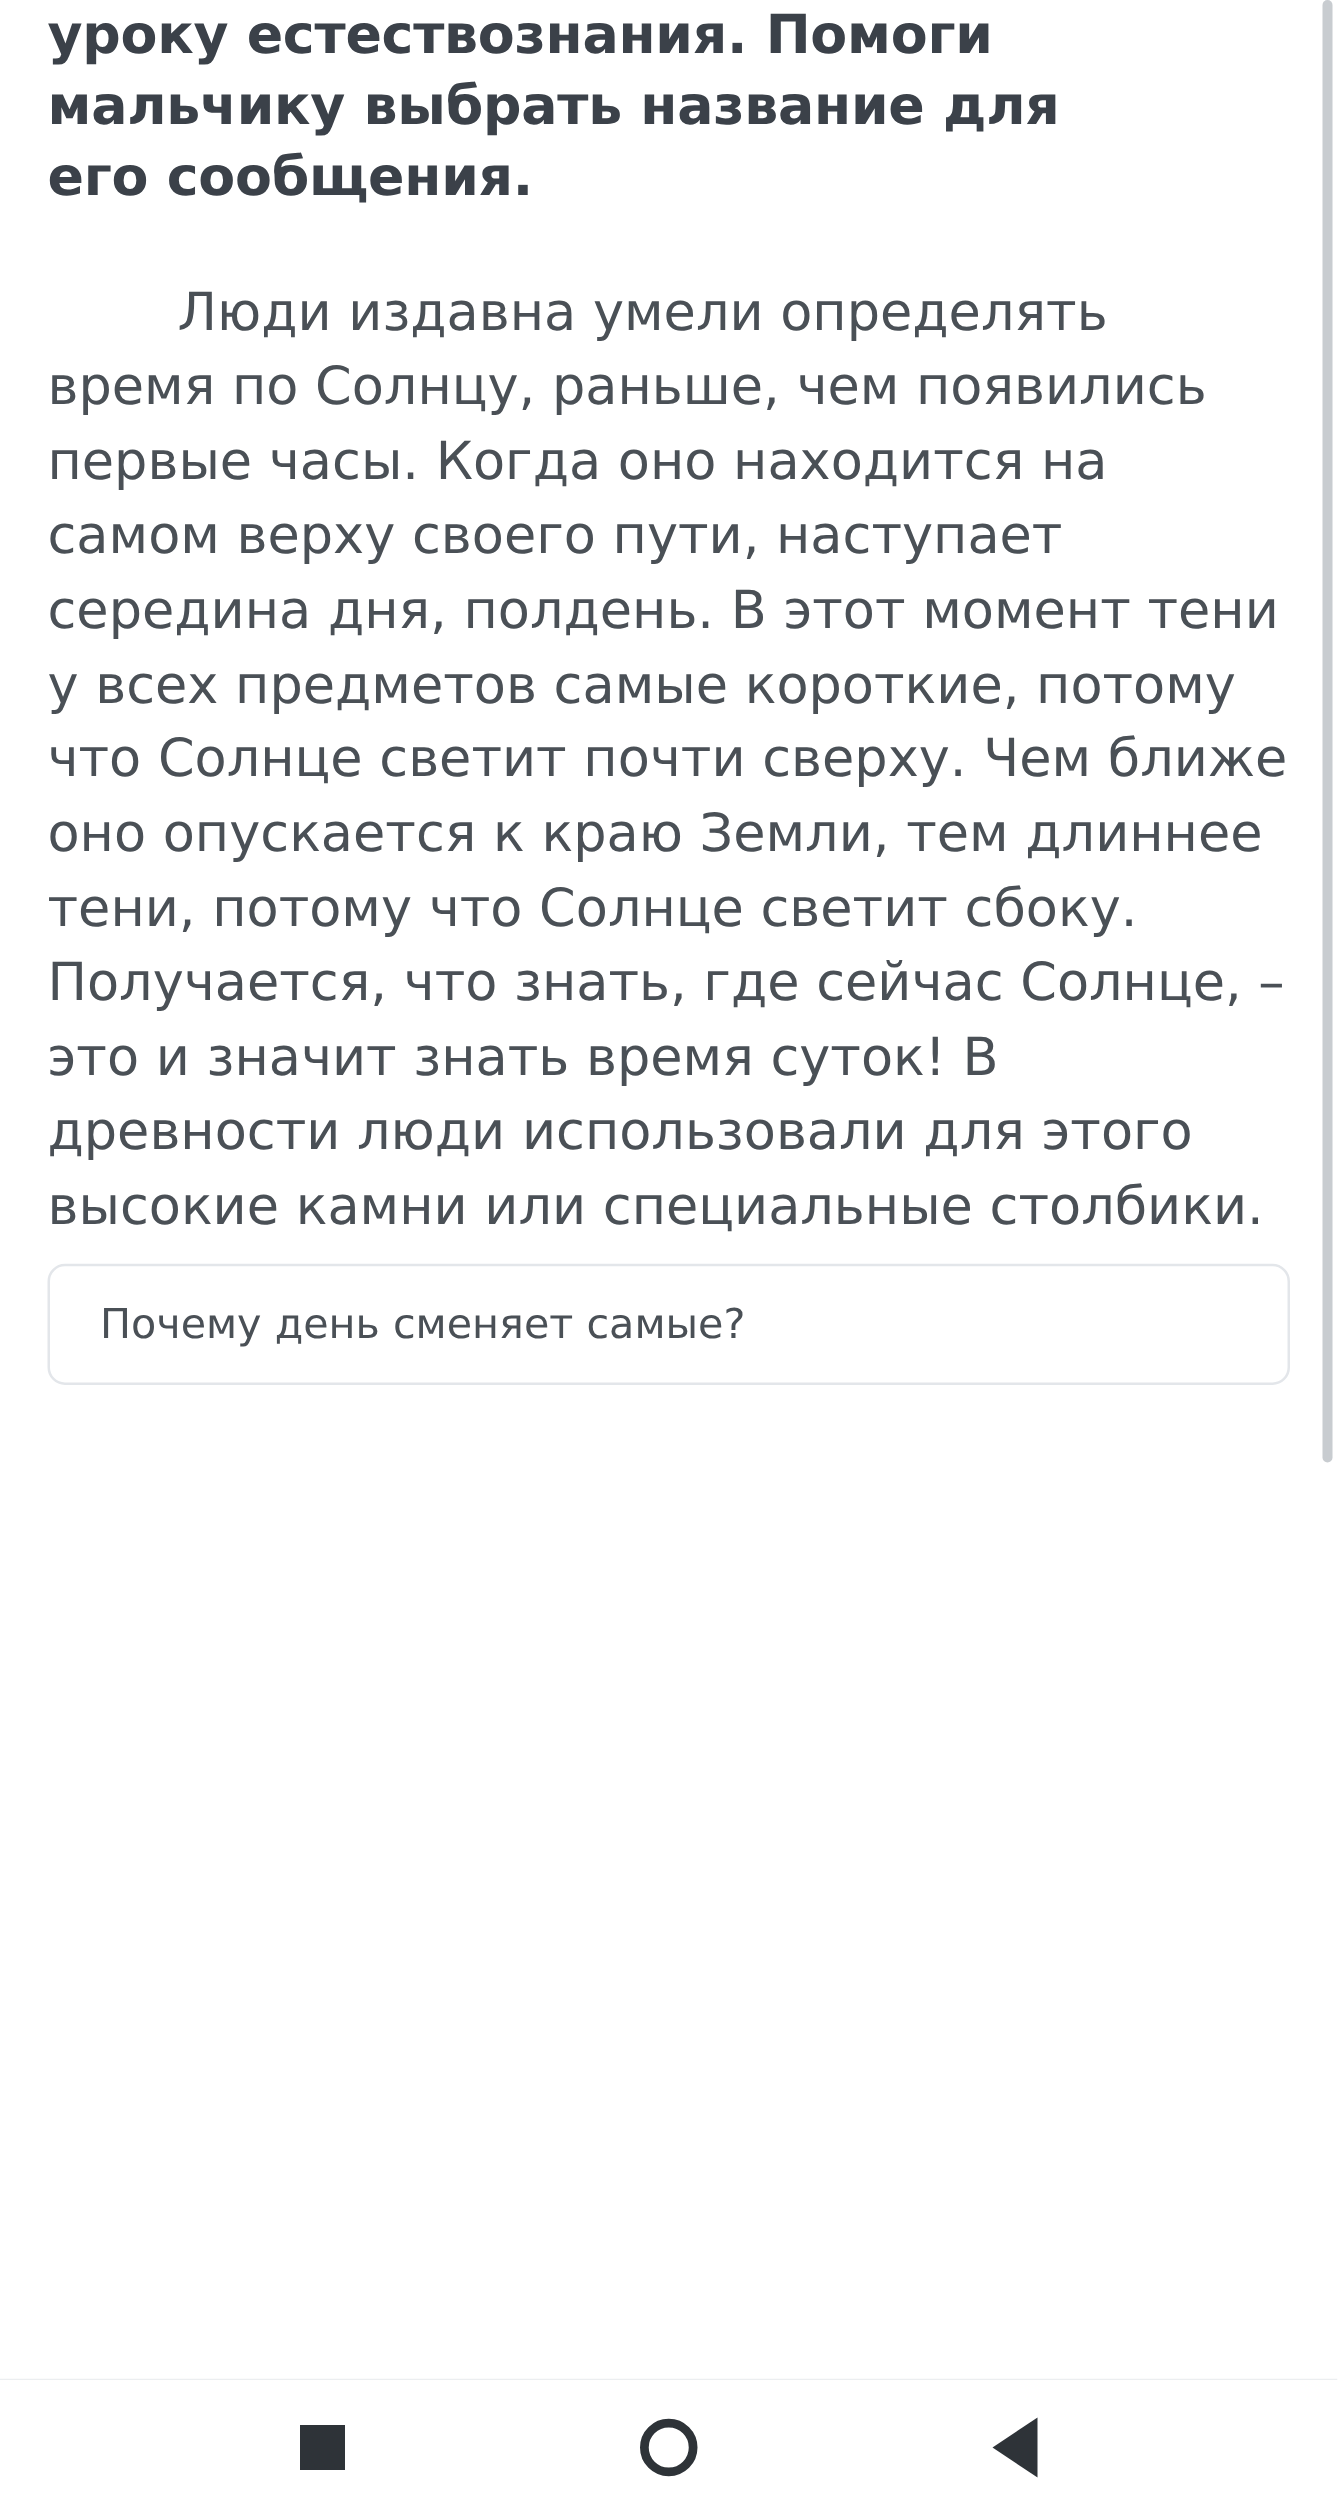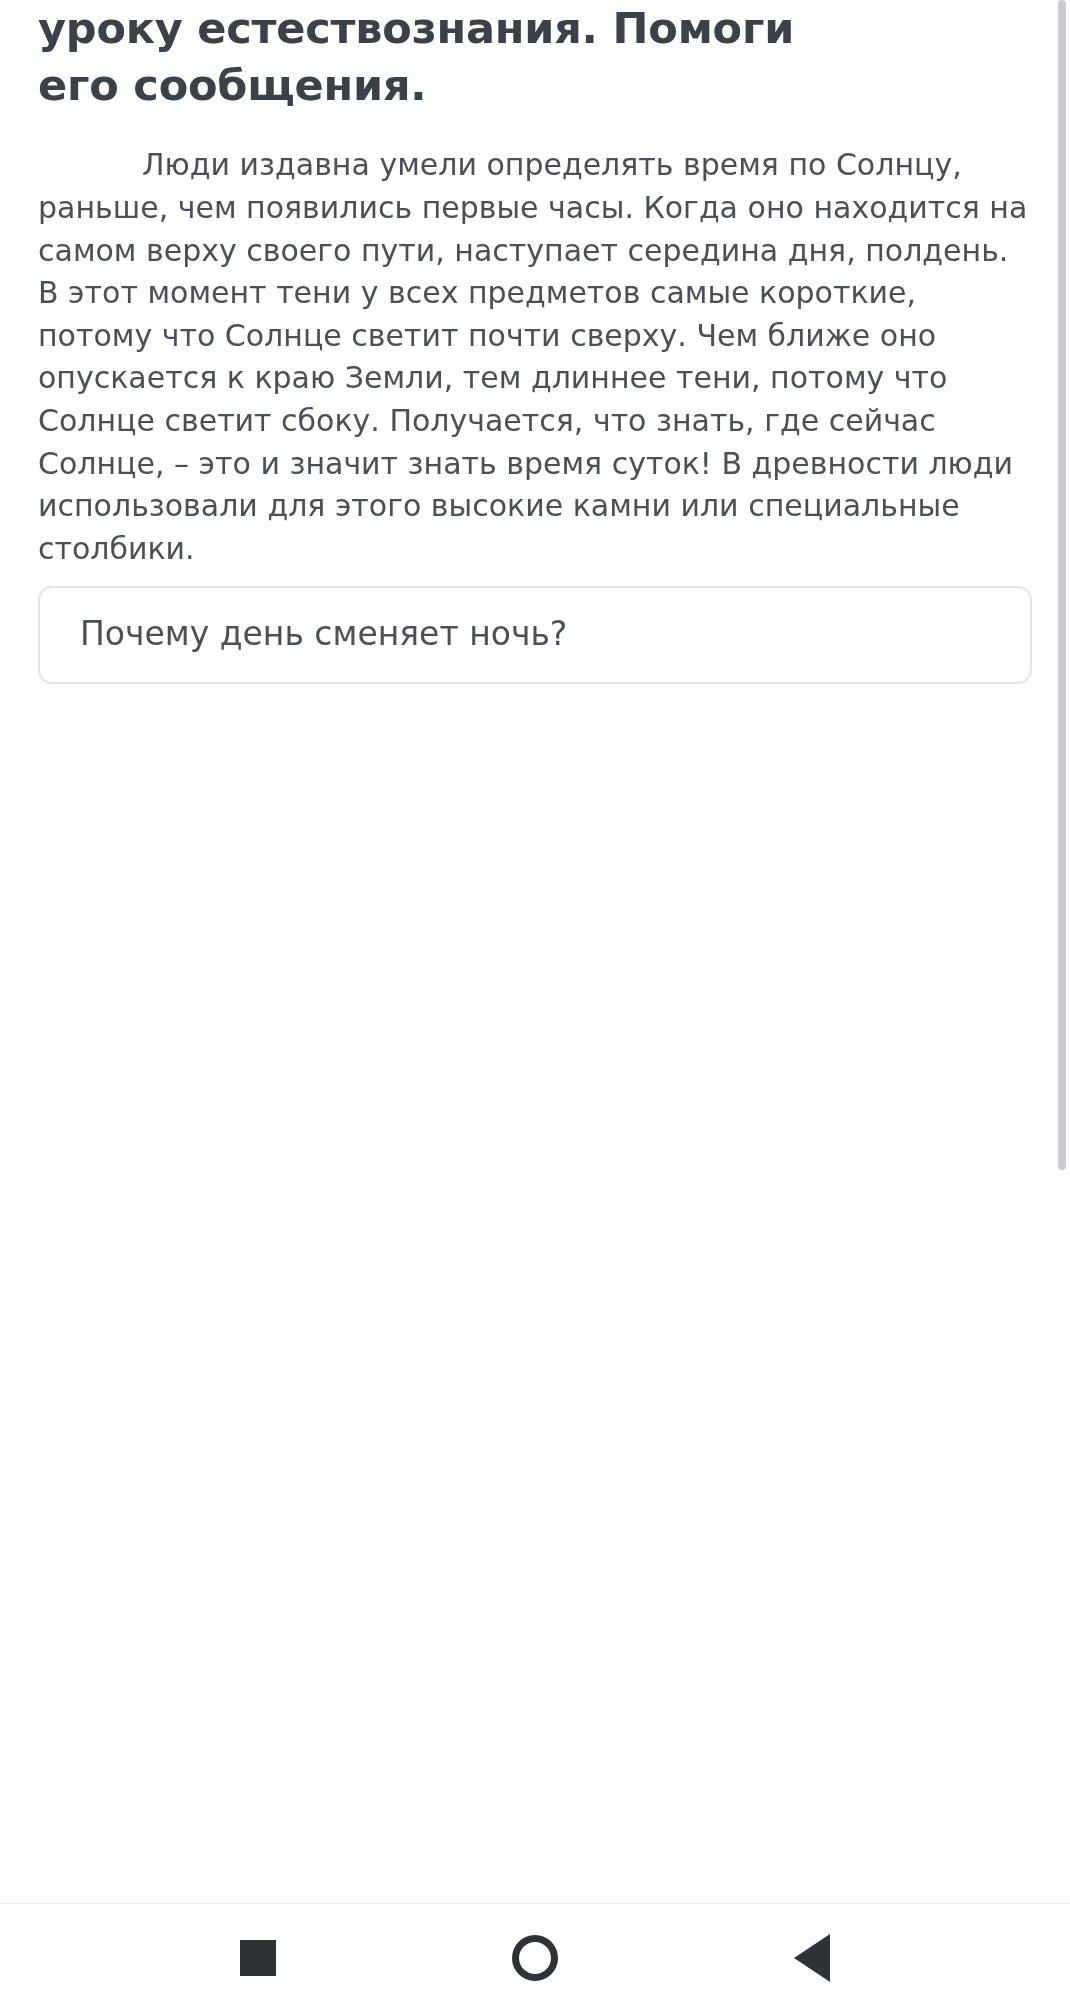--- a/index.html
+++ b/index.html
@@ -34,24 +34,24 @@
     font-weight: 700;
     color: #3b4149;
     letter-spacing: -0.2px;
     margin: 0;
     padding-top: 0;
   }
   .task-title .line {
     display: block;
   }
   .passage {
-    font-size: 30px;
+    font-size: 42px;
     line-height: 1.42;
     color: #4a5056;
-    margin-top: 30px;
+    margin-top: 48px;
     text-align: left;
   }
   .passage p {
     margin: 0;
   }
   .passage .indent {
     display: inline-block;
     width: 104px;
   }
   .options {
@@ -128,30 +128,31 @@
 </style>
 </head>
 <body>
 
 <div class="screen">
 
   <div class="content">
 
     <h1 class="task-title">
       <span class="line">уроку естествознания. Помоги</span>
+      <span class="line">мальчику выбрать название для</span>
       <span class="line">его сообщения.</span>
     </h1>
 
     <div class="passage">
       <p><span class="indent"></span><span>Люди издавна умели определять время по Солнцу, раньше, чем появились первые часы. Когда оно находится на самом верху своего пути, наступает середина дня, полдень. В этот момент тени у всех предметов самые короткие, потому что Солнце светит почти сверху. Чем ближе оно опускается к краю Земли, тем длиннее тени, потому что Солнце светит сбоку. Получается, что знать, где сейчас Солнце, – это и значит знать время суток! В древности люди использовали для этого высокие камни или специальные столбики.</span></p>
     </div>
 
     <div class="options">
       <div class="option">
-        <span>Почему день сменяет ночь?</span>
+        <span>Почему день сменяет самые?</span>
       </div>
     </div>
 
   </div>
 
   <div class="navbar">
     <div class="nav-btn">
       <div class="nav-square"></div>
     </div>
     <div class="nav-btn">

